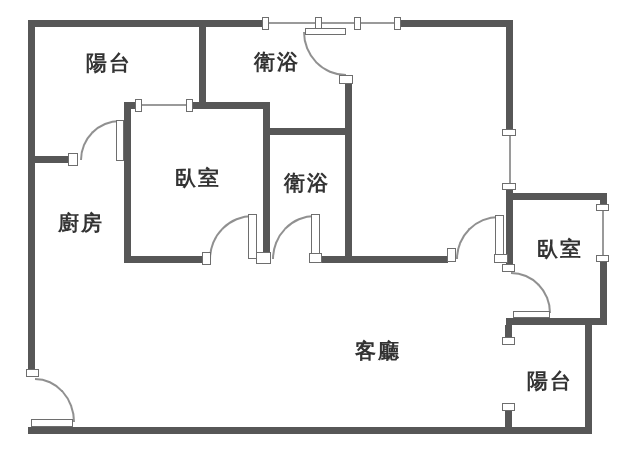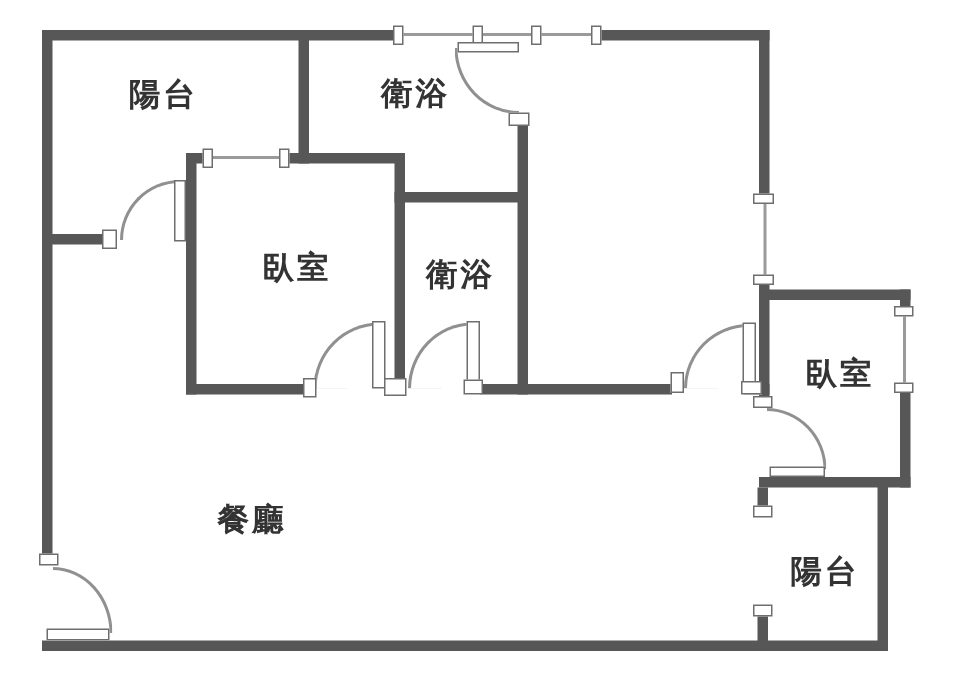--- a/index.html
+++ b/index.html
@@ -99,17 +99,18 @@
   <div class="jamb" style="left:502px;top:264px;width:13px;height:8px;"></div>
 
   <div class="arc tr" style="left:35px;top:378px;width:40px;height:44px;"></div>
   <div class="leaf" style="left:31px;top:419px;width:42px;height:8px;"></div>
   <div class="jamb" style="left:26px;top:369px;width:13px;height:8px;"></div>
 
   <div class="room-label" style="left:109px;top:63px;">陽台</div>
   <div class="room-label" style="left:277px;top:62px;">衛浴</div>
   <div class="room-label" style="left:198px;top:178px;">臥室</div>
   <div class="room-label" style="left:307px;top:183px;">衛浴</div>
+  <div class="room-label" style="left:81px;top:223px;">廚房</div>
   <div class="room-label" style="left:560px;top:249px;">臥室</div>
-  <div class="room-label" style="left:168px;top:346px;">餐廳</div>
+  <div class="room-label" style="left:378px;top:351px;">客廳</div>
   <div class="room-label" style="left:550px;top:381px;">陽台</div>
 
 </div>
 
 </body></html>

